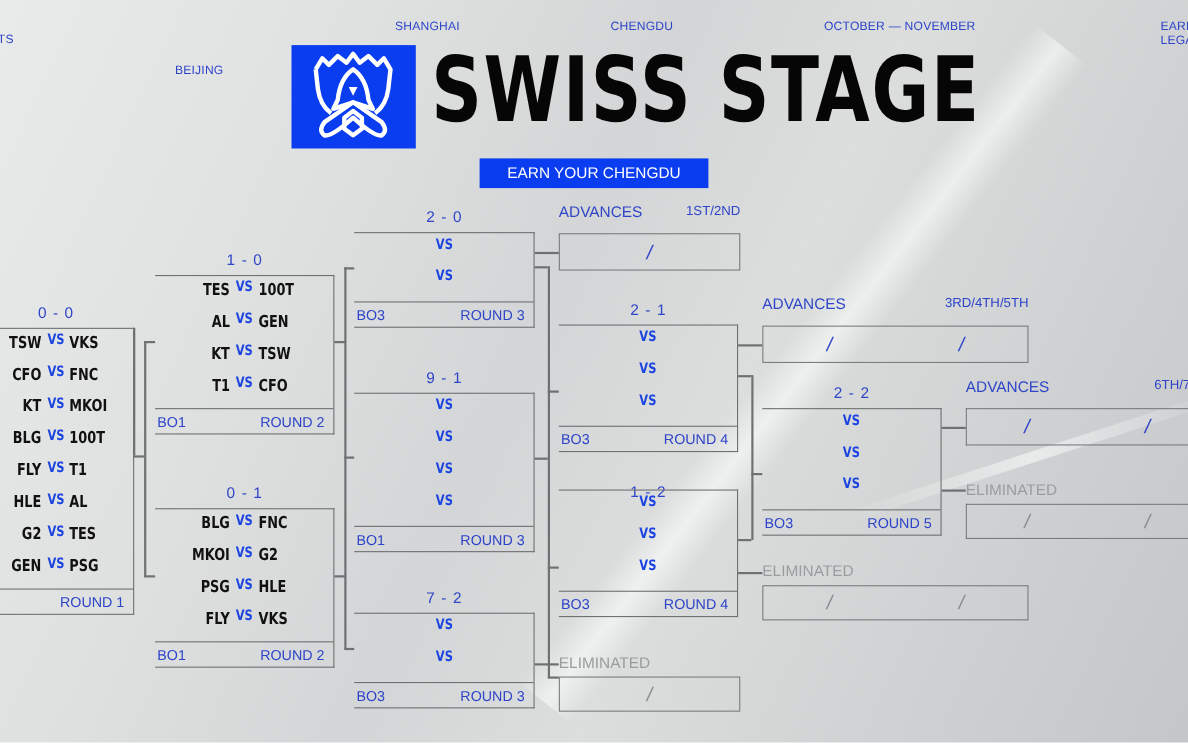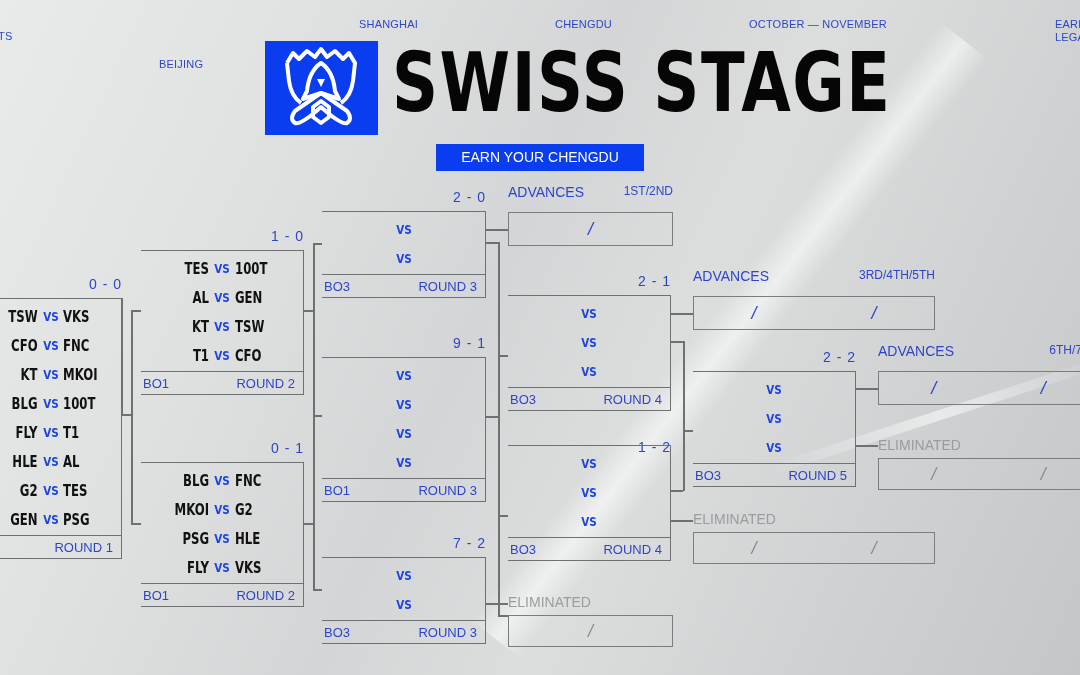--- a/index.html
+++ b/index.html
@@ -23,29 +23,29 @@
   .title {
     position:absolute; left:392px; top:38px; font-family:"DejaVu Sans", sans-serif; font-weight:bold;
     font-size:82px; line-height:90px; color:#060606; letter-spacing:2px;
     transform:scaleX(0.78); transform-origin:left top; white-space:nowrap;
   }
   .tagline {
     position:absolute; left:436px; top:144px; width:208px; height:27px; background:#0a3cf0;
     color:#ffffff; font-size:14px; line-height:27px; text-align:center;
   }
   .record {
-    position:absolute; font-size:14px; color:#2f45c8; text-align:right; letter-spacing:1px;
+    position:absolute; font-size:14px; color:#2f45c8; text-align:center; letter-spacing:1px;
   }
   .box {
     position:absolute; border:1.5px solid #6e7072; border-left:none;
   }
   .matches { position:absolute; left:0; right:0; top:0; }
   .match {
     position:absolute; left:0; right:0; height:29px;
-    display:flex; align-items:center; justify-content:center;
+    display:flex; justify-content:center;
     font-family:"DejaVu Sans", sans-serif; font-weight:bold; font-size:15px;
   }
   .team { width:58px; color:#111; transform:scaleX(0.78); }
   .team.l { text-align:right; transform-origin:right center; }
   .team.r { text-align:left; transform-origin:left center; }
   .vs { color:#1c44e0; width:26px; text-align:center; font-size:13px; transform:scaleX(0.8); }
   .box-foot {
     position:absolute; left:0; right:0; bottom:0; height:23px; border-top:1.5px solid #6e7072;
     font-size:13px; color:#2f45c8; display:flex; justify-content:space-between; align-items:center;
     padding:0 8px 0 2px;

